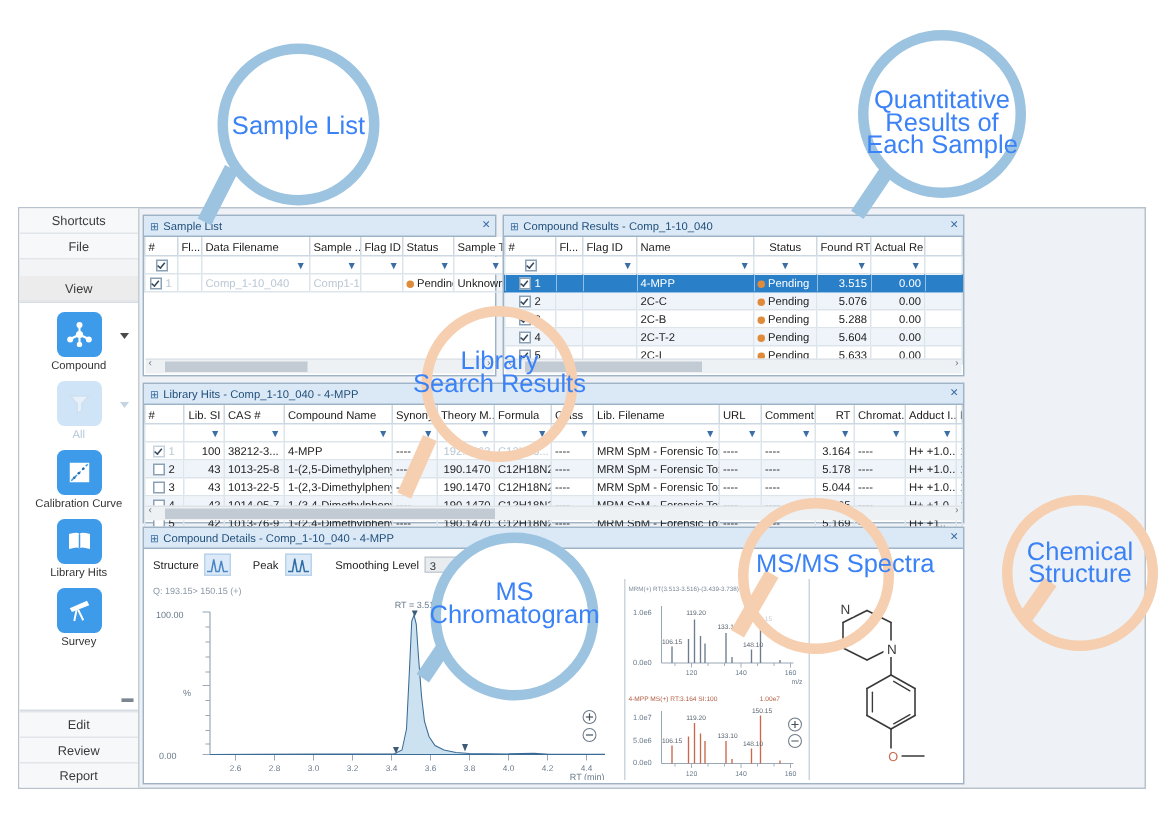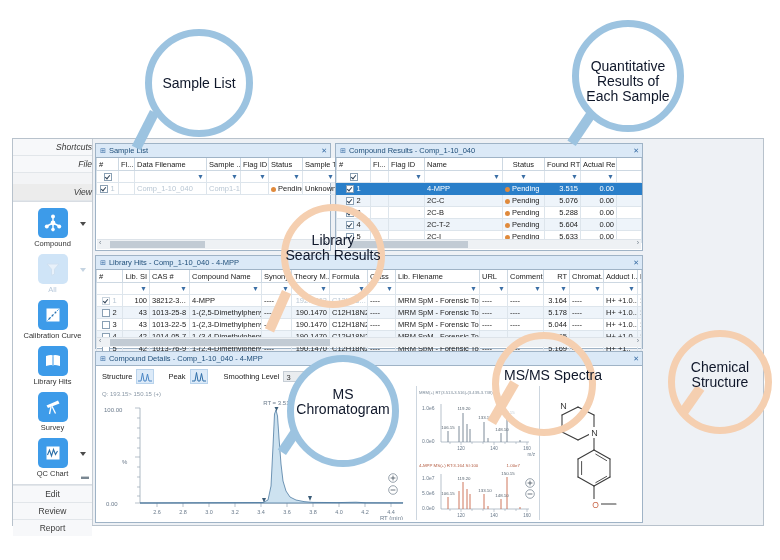--- a/index.html
+++ b/index.html
@@ -13,22 +13,22 @@
     background:#eef1f5;border:1px solid #b8c2cc;box-sizing:border-box;
   }
   
   .sidebar{
     position:absolute;left:0;top:0;width:80px;height:100%;
     background:#f3f4f6;border-right:1px solid #c4ccd4;box-sizing:border-box;
     display:flex;flex-direction:column;
   }
   .sb-top{border-bottom:1px solid #d8dde3;}
   .sb-head{
-    height:16px;line-height:16px;text-align:right;font-size:8.5px;color:#3a3a3a;
-    border-bottom:1px solid #e2e6ea;background:#f7f8fa;font-style:italic;
+    height:16px;line-height:16px;text-align:center;font-size:8.5px;color:#3a3a3a;
+    border-bottom:1px solid #e2e6ea;background:#f7f8fa;
   }
   .sb-head.active{background:#ececec;margin-top:11px;}
   .sb-body{flex:1;background:#ffffff;position:relative;padding-top:6px;border-bottom:1px solid #d8dde3;}
   .sb-item{position:relative;width:100%;margin-bottom:5px;text-align:center;}
   .sb-ico{
     width:30px;height:30px;border-radius:5px;background:#3d9be9;margin:0 auto;
     display:flex;align-items:center;justify-content:center;
   }
   .sb-ico.pale{background:#cfe4f7;}
   .sb-lbl{font-size:7.5px;color:#333;margin-top:1px;line-height:10px;}
@@ -104,21 +104,21 @@
   .axlbl{font-size:6px;fill:#6b7b8c;}
   .axlbl2{font-size:6px;fill:#8a98a6;}
   
   .callout{position:absolute;}
   .co-circ{position:absolute;border-radius:50%;box-sizing:border-box;}
   .co-blue{border:7px solid #9cc3e0;}
   .co-peach{border:7px solid #f5cfb0;}
   .co-hand{position:absolute;background:#9cc3e0;transform-origin:0 0;}
   .co-hand.peach{background:#f5cfb0;}
   .co-txt{
-    position:absolute;text-align:center;font-size:14px;color:#0f172a;line-height:15px;
+    position:absolute;text-align:center;font-size:17px;color:#3b82f6;line-height:15px;
     font-family:"Liberation Sans","DejaVu Sans",sans-serif;
   }
 </style>
 </head>
 <body>
 
 <div class="app">
 
   <div class="sidebar">
     <div class="sb-top">
@@ -186,30 +186,20 @@
         <div class="sb-ico">
           <svg width="20" height="20" viewBox="0 0 20 20">
             <path d="M3.5 8.5 L15 3.5 L16.5 6.5 L5 11 Z" fill="#fff"></path>
             <line x1="8" y1="9.8" x2="6.5" y2="17" stroke="#fff" stroke-width="1.3"></line>
             <line x1="9" y1="9.3" x2="12.5" y2="16.5" stroke="#fff" stroke-width="1.3"></line>
           </svg>
         </div>
         <div class="sb-lbl">Survey</div>
       </div>
 
-      <div class="sb-item">
-        <div class="sb-ico">
-          <svg width="20" height="20" viewBox="0 0 20 20">
-            <rect x="3.5" y="3.5" width="13" height="13" fill="#fff"></rect>
-            <polyline points="4.5,12 6.5,7 8.5,13 10.5,6.5 12.5,11.5 14.5,8" fill="none" stroke="#2a6fa8" stroke-width="1.1"></polyline>
-          </svg>
-        </div>
-        <div class="caret"></div>
-        <div class="sb-lbl">QC Chart</div>
-      </div>
 
       <div class="sb-collapse">▬</div>
     </div>
 
     <div class="sb-foot">
       <div>Edit</div>
       <div>Review</div>
       <div>Report</div>
     </div>
   </div>

